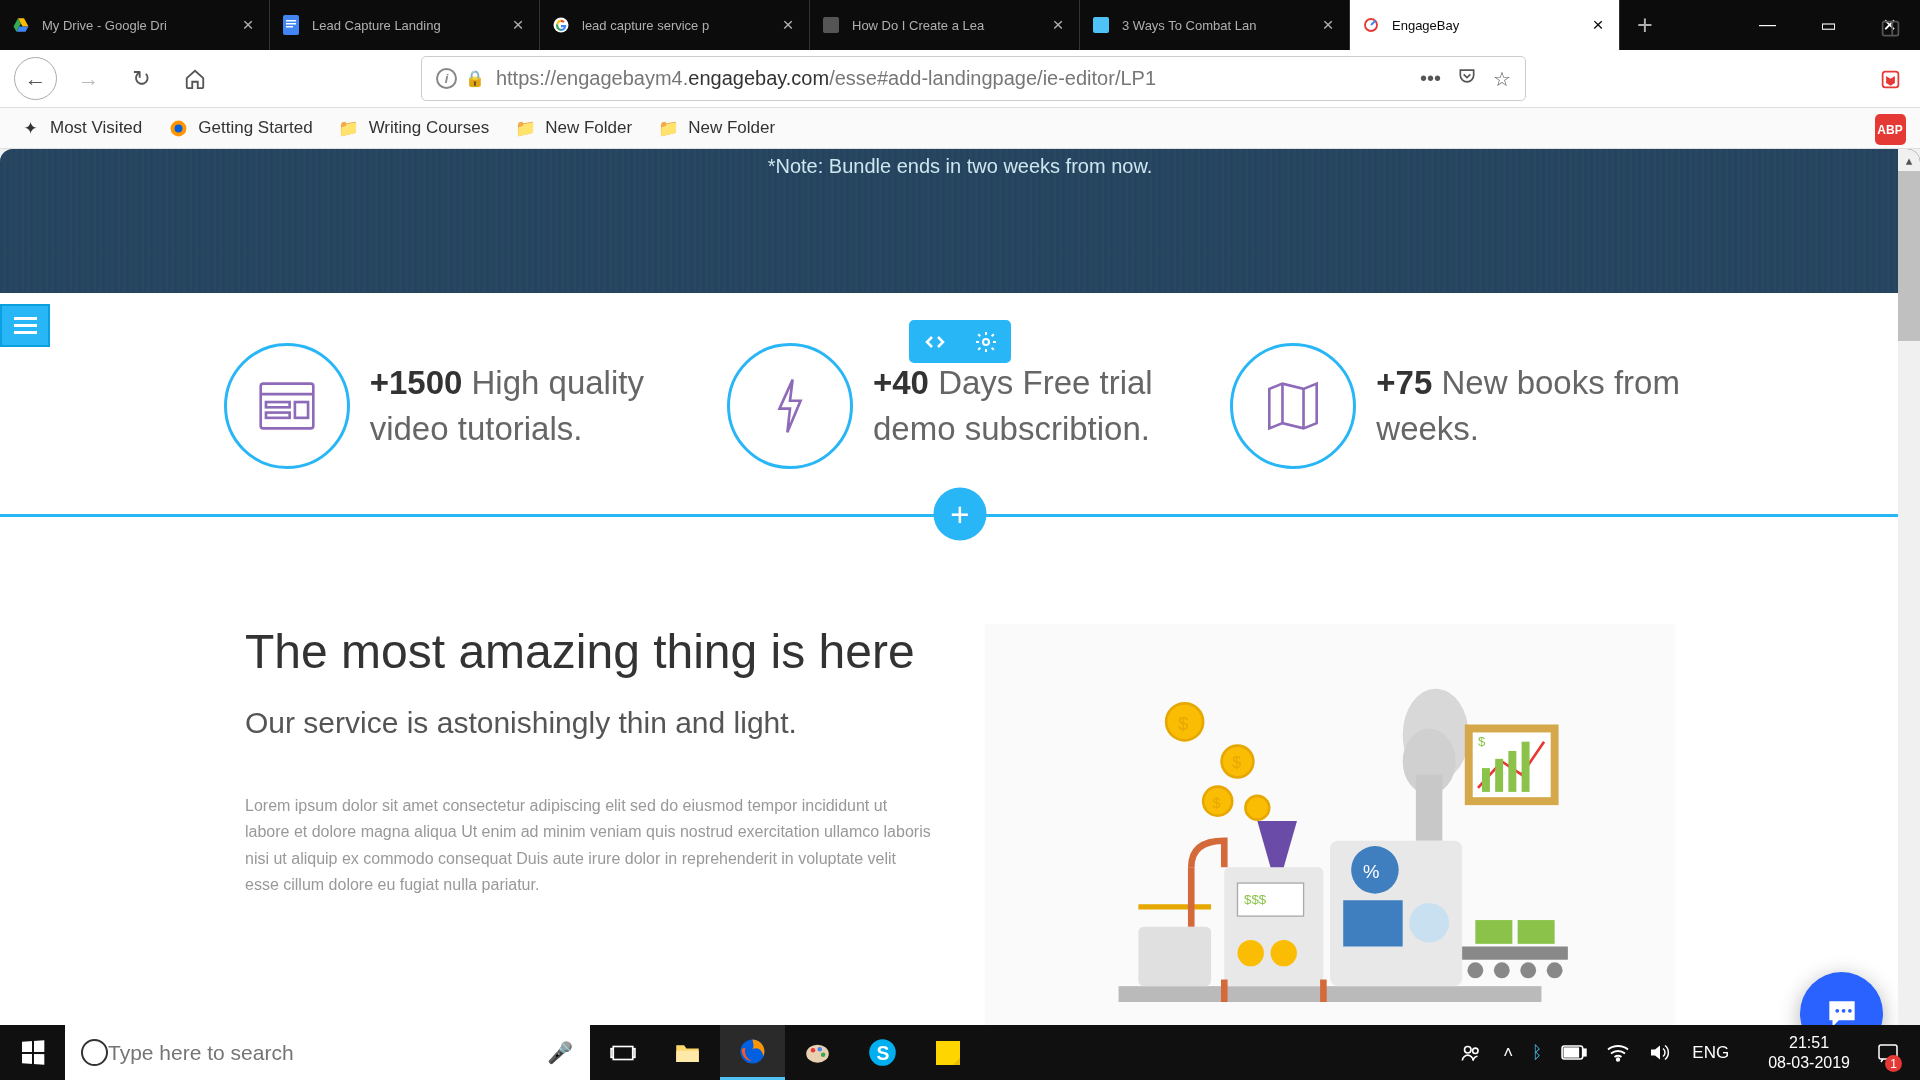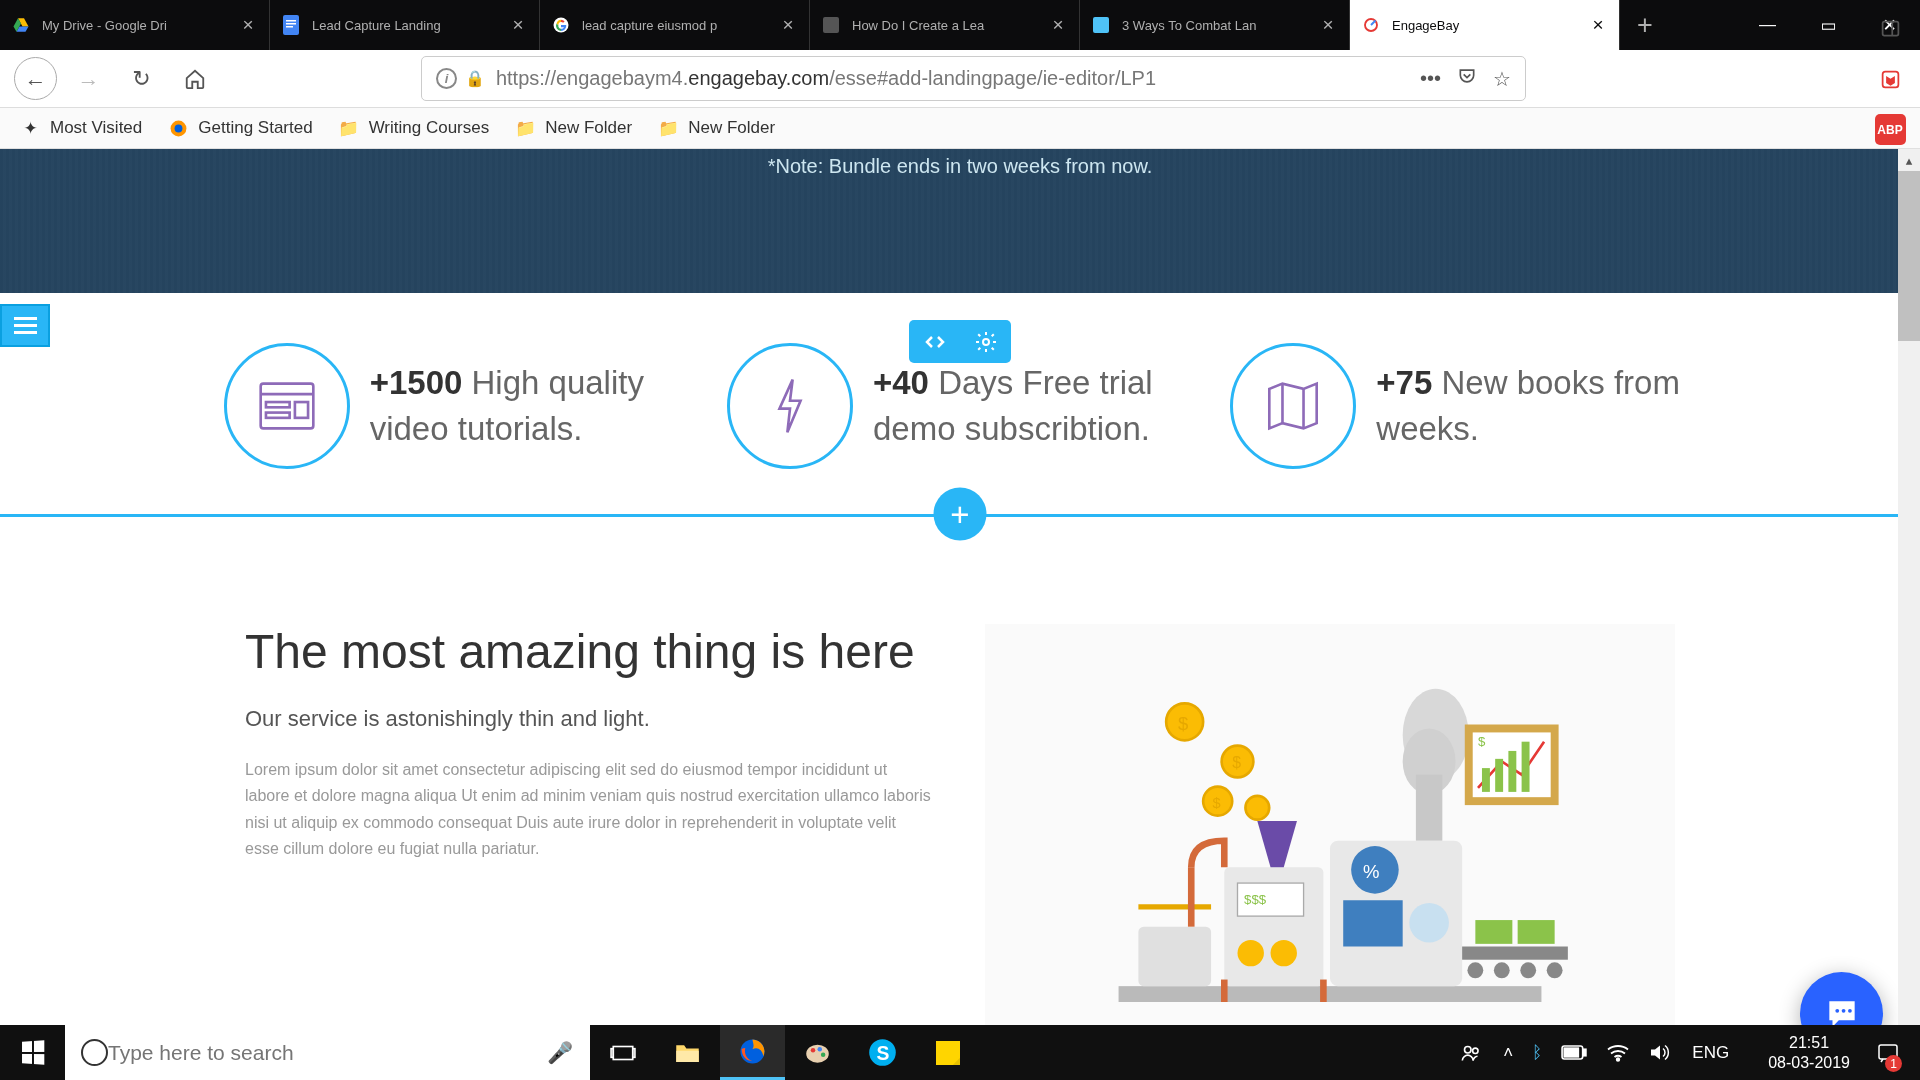--- a/index.html
+++ b/index.html
@@ -30,39 +30,39 @@
 .nav-icon-box { width: 32px; height: 32px; display: flex; align-items: center; justify-content: center; font-size: 21px; cursor: pointer; }
 .nav-icon-box.abp { background: #e53935; color: #fff; font-size: 12px; font-weight: bold; border-radius: 5px; width: 31px; height: 31px; }
 .hamburger { font-size: 24px; }
 
 .bookmarks-bar { display: flex; align-items: center; height: 41px; background: #fafafa; padding: 0 20px; gap: 26px; border-bottom: 1px solid #e0e0e0; font-size: 17px; color: #333; }
 .bookmark-item { display: flex; align-items: center; gap: 9px; cursor: pointer; }
 .bm-icon { width: 21px; height: 21px; display: flex; align-items: center; justify-content: center; }
 .folder-ico { color: #888; }
 
 
-.page-content { position: relative; height: 931px; background: #fff; overflow: hidden; }
+.page-content { position: relative; height: 931px; background: #fff; overflow: hidden; border-radius: 13px; }
 .hero { height: 144px; background: linear-gradient(rgba(30,60,90,0.75),rgba(30,60,90,0.75)), repeating-linear-gradient(90deg,#3a5a6a,#3a5a6a 3px,#456575 3px,#456575 6px); color: #cde6f0; text-align: center; padding-top: 6px; font-size: 20px; }
 .sidebar-toggle { position: absolute; top: 155px; left: 0; width: 50px; height: 43px; background: #29b6f6; display: flex; align-items: center; justify-content: center; color: #fff; cursor: pointer; z-index: 5; border: 2px solid #0aa0e0; }
 .sidebar-toggle .bar { width: 23px; height: 3px; background:#fff; box-shadow: 0 -7px 0 #fff, 0 7px 0 #fff; }
 .editor-toolbar { position: absolute; top: 171px; left: 50%; transform: translateX(-50%); display: flex; background: #29b6f6; border-radius: 5px; z-index: 5; }
 .editor-tb-btn { width: 51px; height: 43px; display: flex; align-items: center; justify-content: center; color: #fff; }
 
 .features-row { display: flex; justify-content: space-around; align-items: center; padding: 50px 205px 45px; position: relative; }
 .feature { display: flex; align-items: center; gap: 20px; }
 .feature-icon { width: 126px; height: 126px; border: 3px solid #29b6f6; border-radius: 50%; display: flex; align-items: center; justify-content: center; }
 .feature-text { font-size: 33px; color: #666; line-height: 1.4; max-width: 320px; }
 .feature-text strong { color: #333; font-weight: bold; }
 .features-divider { height: 3px; background: #29b6f6; position: relative; }
 .add-section-btn { position: absolute; left: 50%; transform: translate(-50%,-50%); width: 53px; height: 53px; background: #29b6f6; border-radius: 50%; display: flex; align-items: center; justify-content: center; color:#fff; font-size: 33px; cursor: pointer; }
 
 .content-section { display: flex; padding: 107px 245px 0; gap: 53px; }
 .content-left { flex: 1; }
 .content-title { font-size: 48px; color: #333; margin-bottom: 27px; font-weight: normal; }
-.content-sub { font-size: 22px; color: #555; margin-bottom: 25px; }
+.content-sub { font-size: 30px; color: #555; margin-bottom: 53px; }
 .content-body { font-size: 16px; color: #999; line-height: 1.65; }
 .content-right { flex: 0 0 690px; height: 460px; background: #fafafa; display: flex; align-items: center; justify-content: center; position: relative; }
 .illus { position: relative; width: 530px; height: 370px; }
 
 .chat-widget { position: absolute; right: 37px; bottom: 25px; width: 83px; height: 83px; background: #2962ff; border-radius: 50%; display: flex; align-items: center; justify-content: center; cursor: pointer; box-shadow: 0 5px 21px rgba(0,0,0,0.3); }
 
 .page-scrollbar { position:absolute; right:0; top:0; width:22px; height:100%; background:#f0f0f0; }
 .page-scroll-thumb { position:absolute; right:0; top:0; width:22px; height:170px; background:#c0c0c0; }
 .page-scroll-arrow-up { position:absolute; right:0; top:0; width:22px; height:22px; display:flex; align-items:center; justify-content:center; font-size:13px; color:#555;}
 
@@ -115,21 +115,21 @@
     <div class="tab">
       <span class="tab-icon">
           <svg width="18" height="18" viewBox="0 0 24 24">
             <circle cx="12" cy="12" r="10" fill="#fff"></circle>
             <path d="M12 5a7 7 0 0 1 4.9 2l-2 2A4 4 0 0 0 12 8V5z" fill="#ea4335"></path>
             <path d="M19 12h-7v3h4a4 4 0 0 1-4 2v3a7 7 0 0 0 7-8z" fill="#4285f4"></path>
             <path d="M12 20a7 7 0 0 1-6-10l2.5 2A4 4 0 0 0 12 17v3z" fill="#34a853"></path>
             <path d="M6 10l2.5 2A4 4 0 0 1 12 8V5a7 7 0 0 0-6 5z" fill="#fbbc04"></path>
           </svg>
         </span>
-      <span class="tab-title">lead capture eiusmod p</span>
+      <span class="tab-title">lead capture service p</span>
       <span class="tab-close">×</span>
     </div>
     <div class="tab">
       <span class="tab-icon">
           <svg width="16" height="16" viewBox="0 0 16 16">
             <rect width="16" height="16" fill="#555" rx="2"></rect>
           </svg>
         </span>
       <span class="tab-title">How Do I Create a Lea</span>
       <span class="tab-close">×</span>

